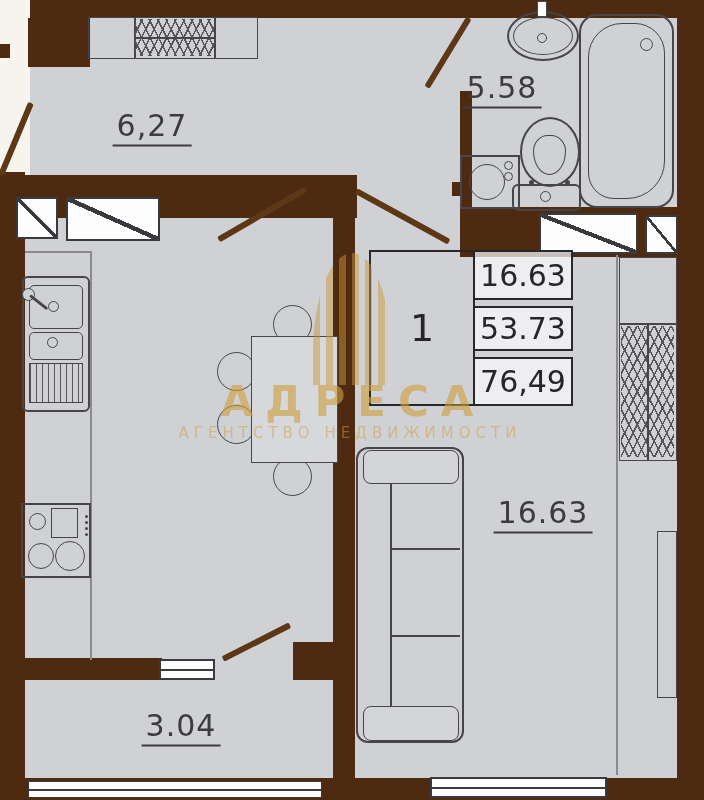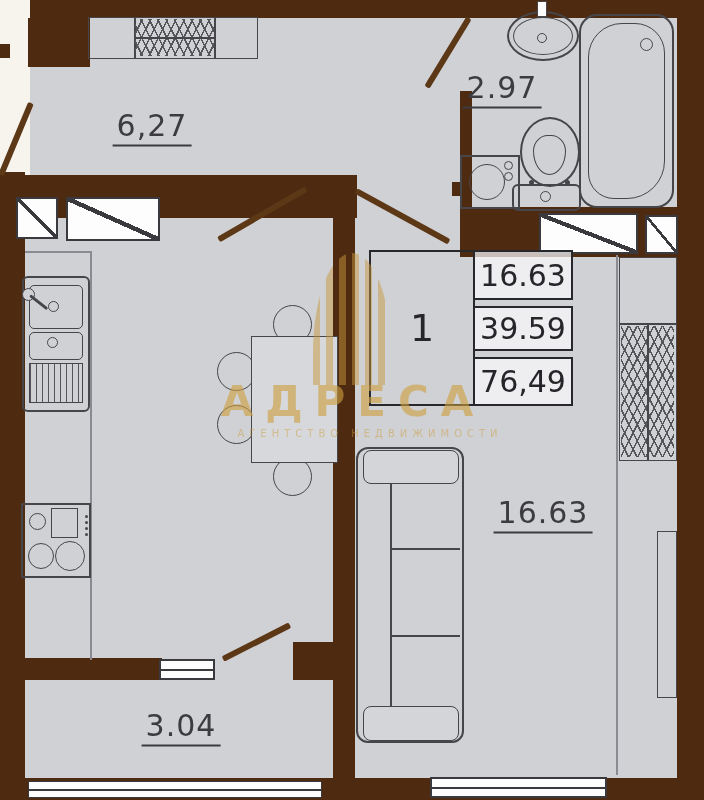--- a/index.html
+++ b/index.html
@@ -25,22 +25,22 @@
        repeating-linear-gradient(63deg,transparent 0 6px,#55555a 6px 7.5px),
        repeating-linear-gradient(117deg,transparent 0 6px,#55555a 6px 7.5px);}
   .stripes{background:repeating-linear-gradient(90deg,#55555a 0 1.5px,transparent 1.5px 6px);}
   .room-label{position:absolute;transform:translate(-50%,-50%);color:#3c3c40;font-size:30px;
       letter-spacing:1px;border-bottom:2.5px solid #3c3c40;padding:0 4px 2px;white-space:nowrap;}
   .itable-cell{position:absolute;border:2.5px solid #28282c;box-sizing:border-box;
       background:rgba(250,250,252,0.72);display:flex;align-items:center;justify-content:center;
       color:#26262a;font-size:30px;}
   .wm-brand{position:absolute;transform:translate(-50%,-50%);font-size:42px;font-weight:bold;
       letter-spacing:12px;color:rgba(205,158,62,0.62);white-space:nowrap;}
-  .wm-sub{position:absolute;transform:translate(-50%,-50%);font-size:10px;letter-spacing:5px;
-      color:rgba(205,158,62,0.5);white-space:nowrap;margin-left:20px;}
+  .wm-sub{position:absolute;transform:translate(-50%,-50%);font-size:15px;letter-spacing:5px;
+      color:rgba(205,158,62,0.5);white-space:nowrap;}
   .wm-logo{position:absolute;border-radius:39px 39px 0 0/100px 100px 0 0;opacity:.65;
       background:repeating-linear-gradient(90deg,rgba(198,150,58,.75) 0 7px,rgba(198,150,58,0) 7px 13px);}
 </style>
 </head>
 <body>
 
 <div class="canvas">
 
   <div class="floor" style="left:18px;top:18px;width:662px;height:762px;"></div>
 
@@ -155,28 +155,28 @@
 
   <div class="thinline" style="left:616px;top:255px;width:1.5px;height:520px;"></div>
   <div class="ol15" style="left:619px;top:257px;width:58px;height:68px;"></div>
   <div class="ol15" style="left:619px;top:323px;width:58px;height:138px;">
     <div class="hatch" style="left:1px;top:2px;width:53px;height:131px;"></div>
     <div class="line" style="left:27px;top:0;width:1.5px;height:100%;"></div>
   </div>
   <div class="ol15" style="left:657px;top:531px;width:20px;height:167px;"></div>
 
   <div class="room-label" style="left:152px;top:127px;">6,27</div>
-  <div class="room-label" style="left:502px;top:89px;">2.97</div>
+  <div class="room-label" style="left:502px;top:89px;">5.58</div>
   <div class="room-label" style="left:543px;top:514px;">16.63</div>
   <div class="room-label" style="left:181px;top:727px;">3.04</div>
 
   <div class="abs" style="left:369px;top:250px;width:204px;height:156px;">
     <div class="itable-cell" style="left:0;top:0;width:106px;height:156px;font-size:38px;background:transparent;">1</div>
     <div class="itable-cell" style="left:104px;top:0;width:100px;height:50px;">16.63</div>
-    <div class="itable-cell" style="left:104px;top:56px;width:100px;height:45px;">39.59</div>
+    <div class="itable-cell" style="left:104px;top:56px;width:100px;height:45px;">53.73</div>
     <div class="itable-cell" style="left:104px;top:107px;width:100px;height:49px;">76,49</div>
   </div>
 
   <div class="wm-logo" style="left:313px;top:253px;width:78px;height:132px;"></div>
   <div class="wm-brand" style="left:353px;top:401px;">АДРЕСА</div>
   <div class="wm-sub" style="left:350px;top:433px;">АГЕНТСТВО НЕДВИЖИМОСТИ</div>
 
 </div>
 
 </body></html>

